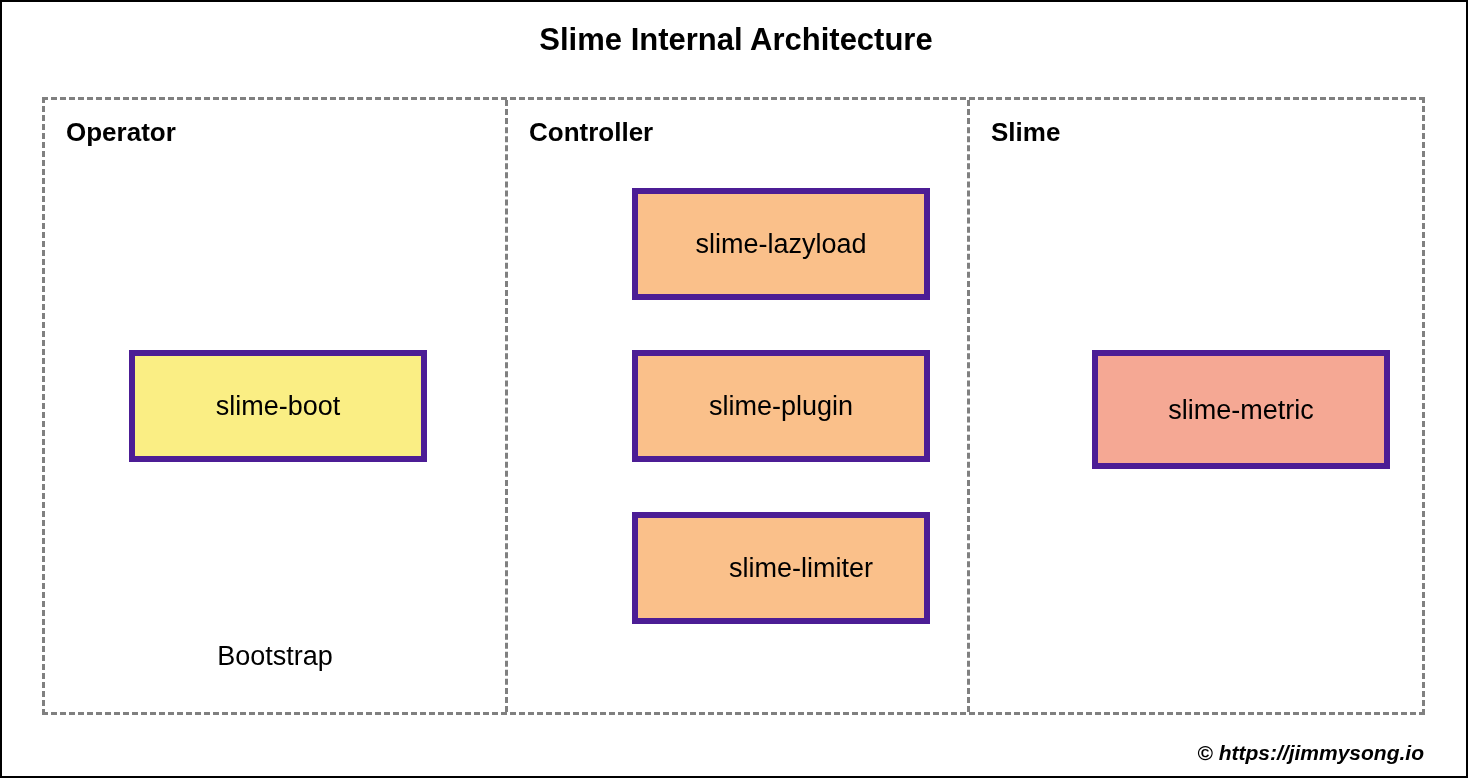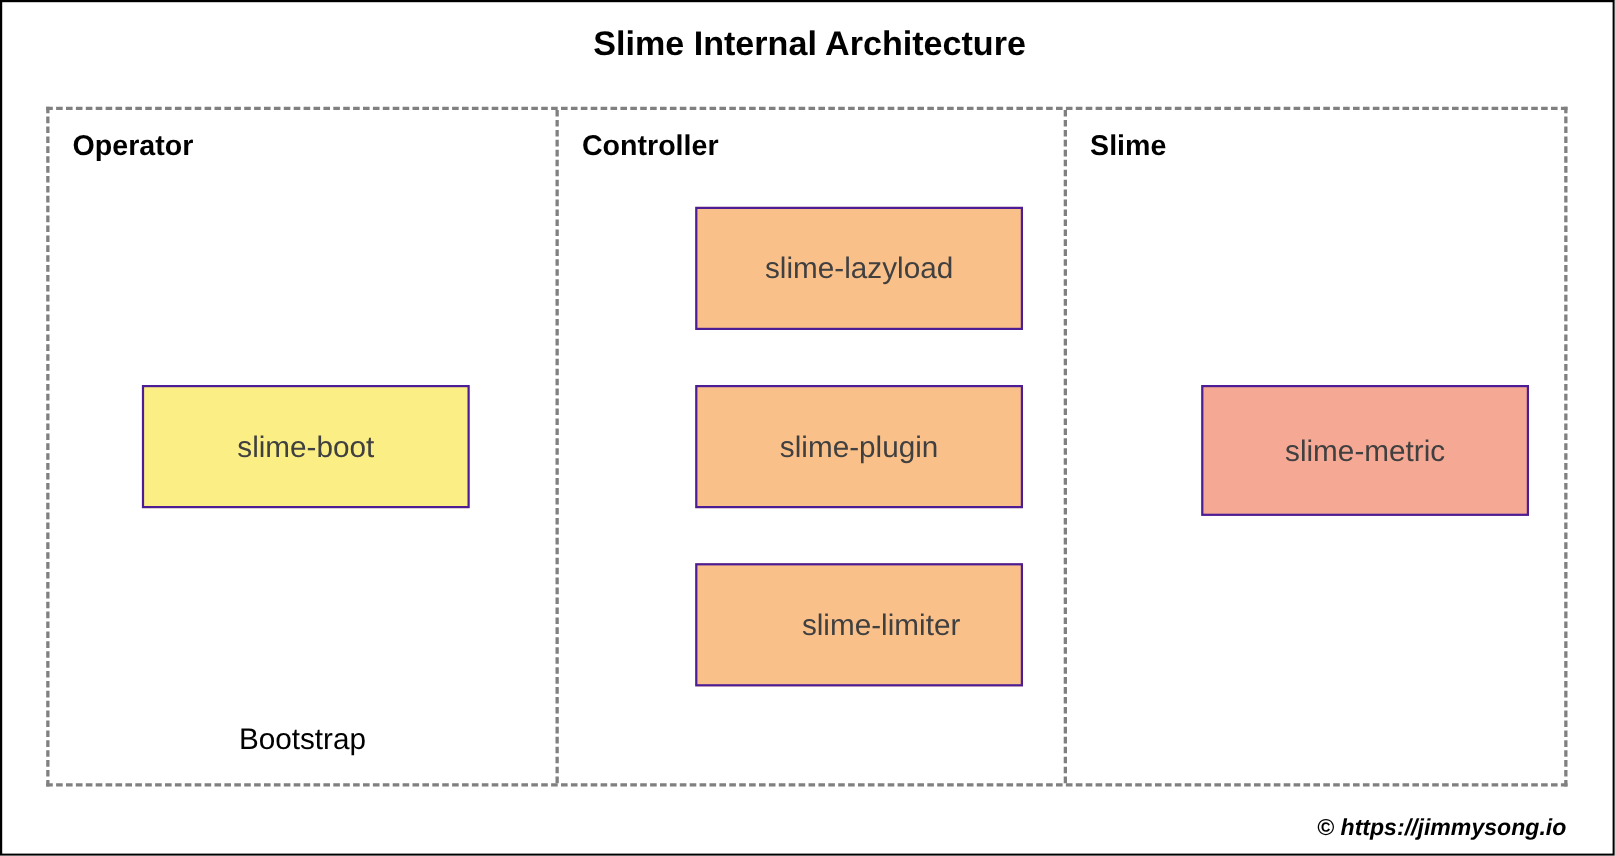--- a/index.html
+++ b/index.html
@@ -70,39 +70,39 @@
     position: absolute;
     top: 16px;
     left: 21px;
     font-size: 26px;
     font-weight: bold;
     line-height: 32px;
     white-space: nowrap;
   }
   .section-caption {
     position: absolute;
-    bottom: 24px;
+    bottom: 40px;
     left: 0;
     width: 100%;
     text-align: center;
     font-size: 27px;
     line-height: 32px;
     white-space: nowrap;
   }
   
   .component-box {
     position: absolute;
-    border: 2px solid #4c1d95;
+    border: 6px solid #4c1d95;
     box-sizing: border-box;
     display: flex;
     align-items: center;
     justify-content: center;
     font-size: 27px;
     line-height: 32px;
-    color: #404040;
+    color: #000000;
     white-space: nowrap;
   }
   #box-slime-boot {
     left: 84px;
     top: 250px;
     width: 298px;
     height: 112px;
     background: #FAEE84;
     text-align: right;
   }

